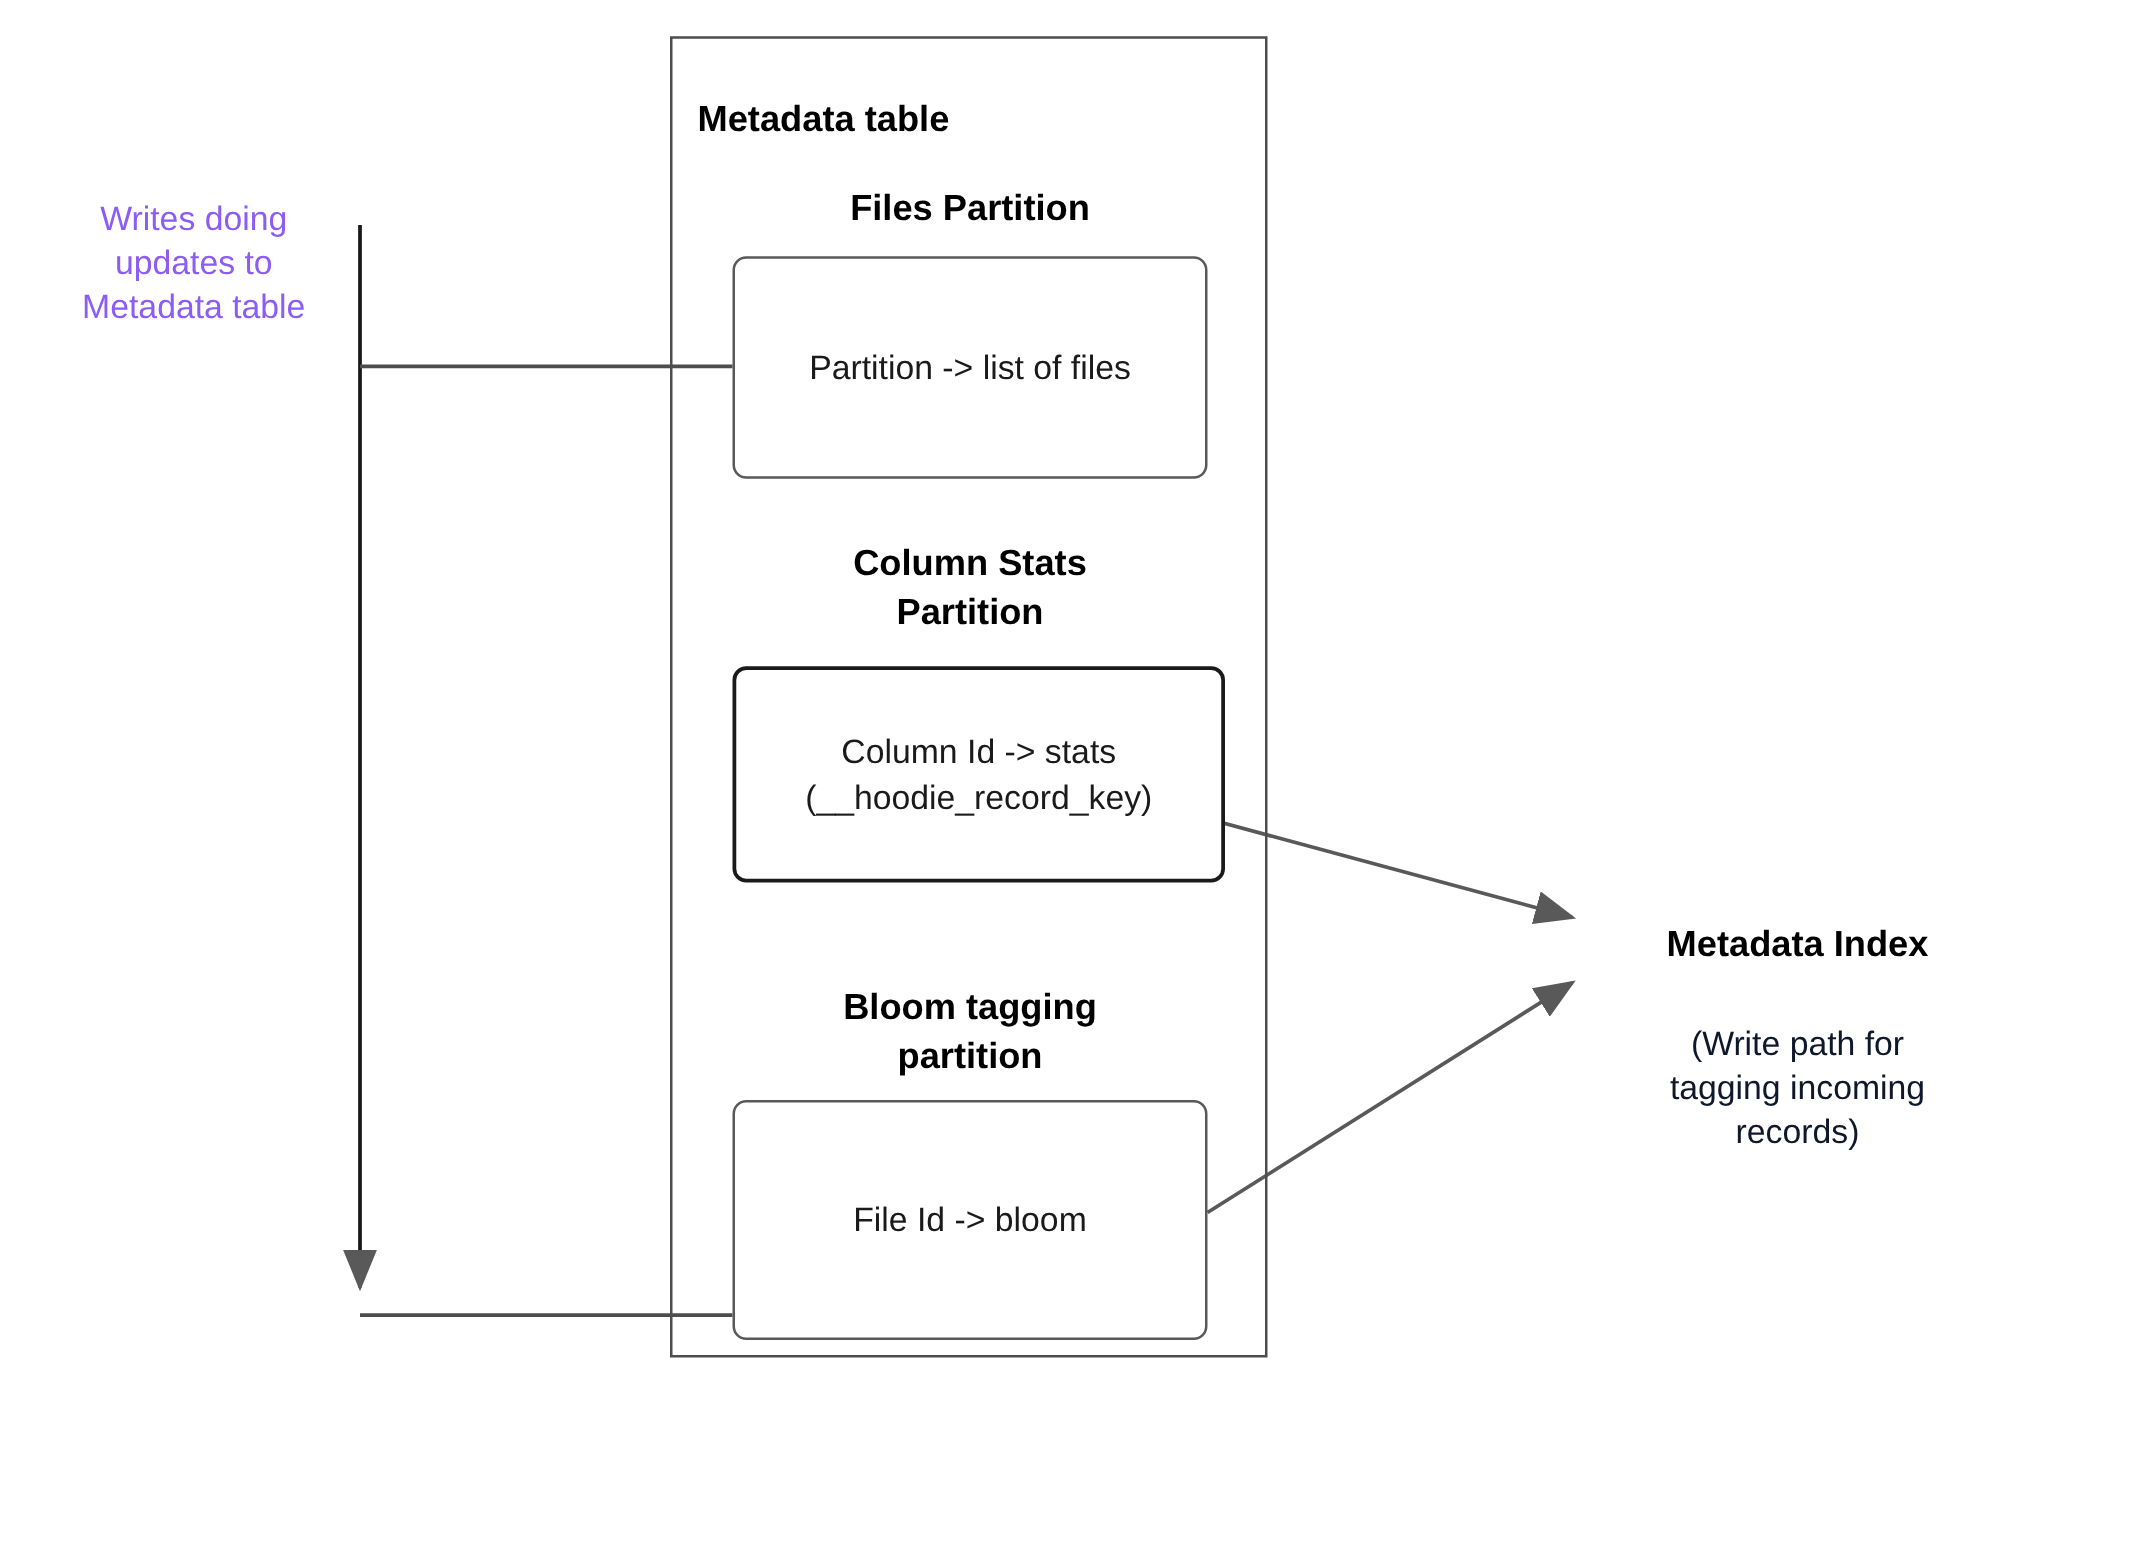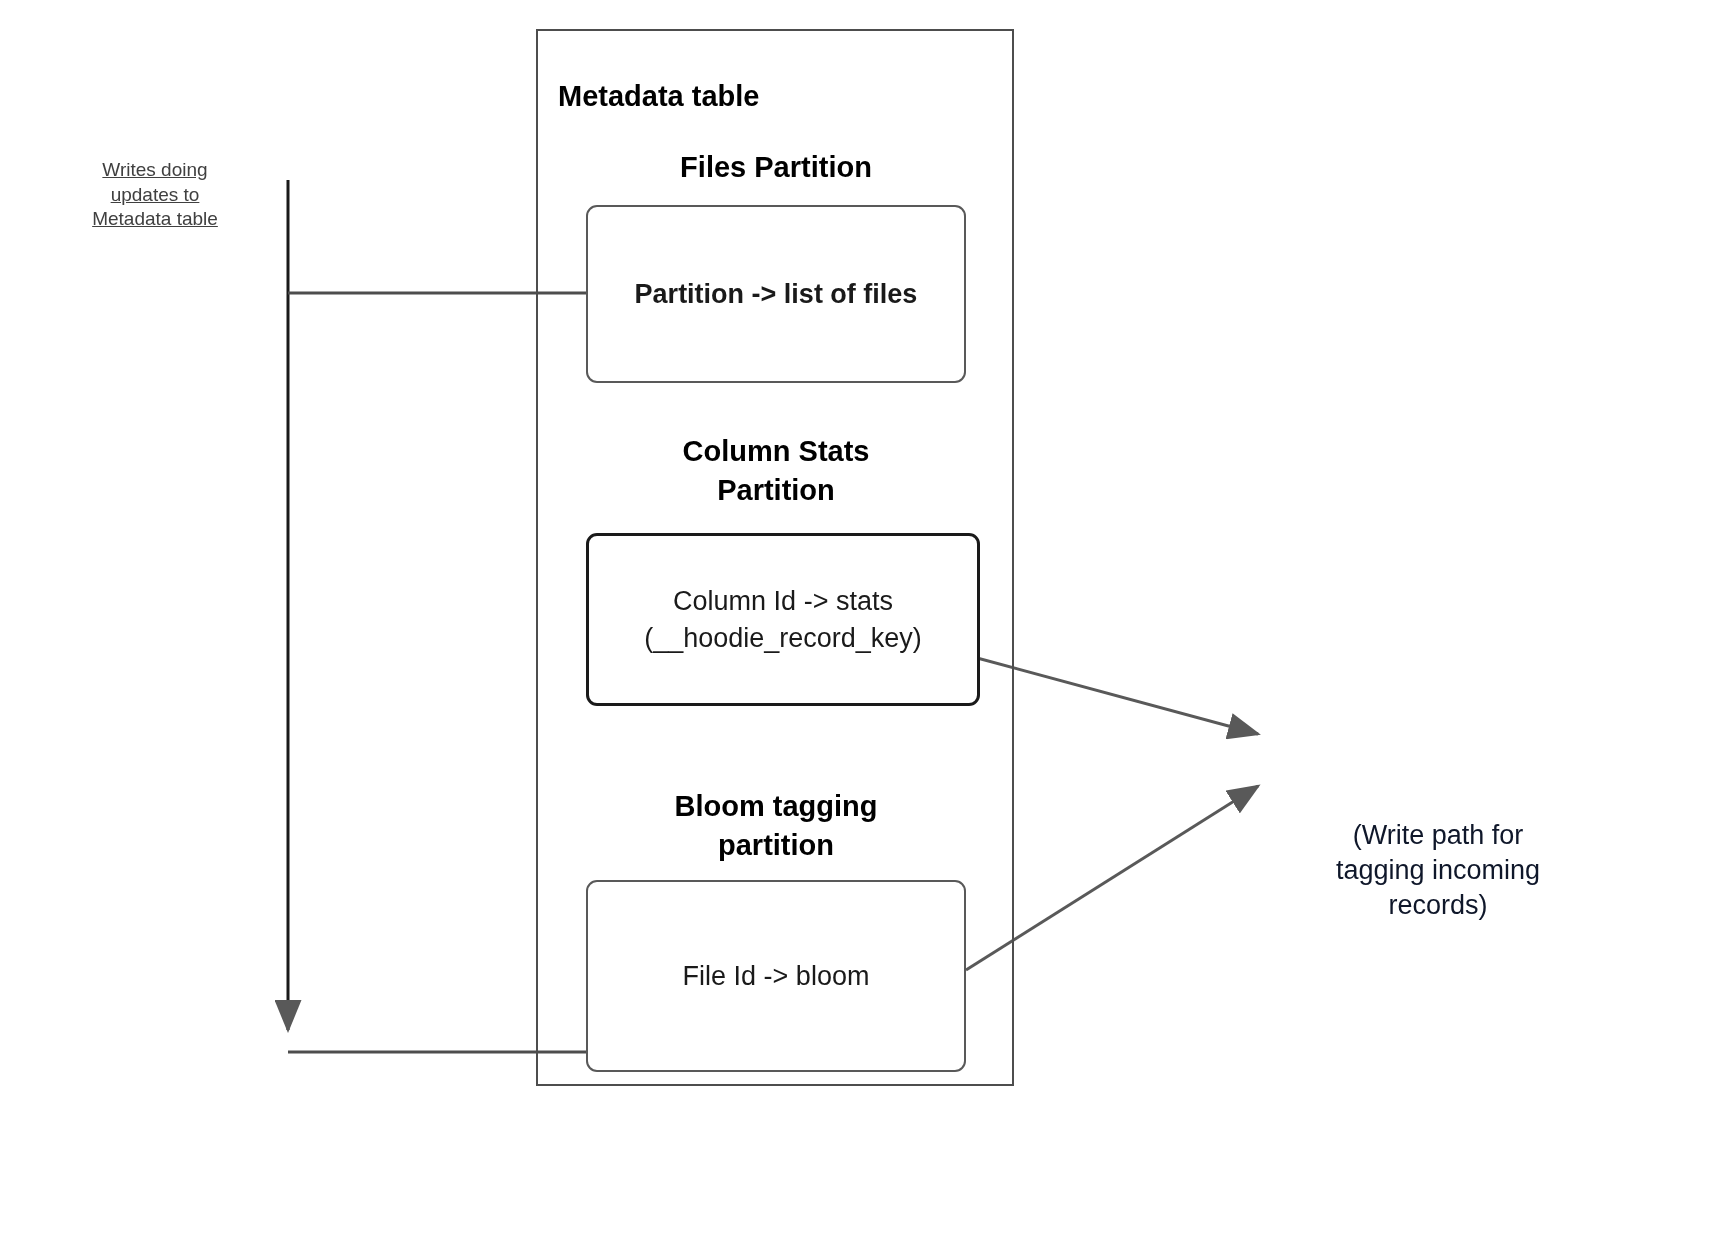--- a/index.html
+++ b/index.html
@@ -31,23 +31,22 @@
     position: absolute;
     text-align: center;
     line-height: 1.30;
     white-space: pre-line;
   }
 
   #writes-label {
     left: 8px;
     top: 158px;
     width: 294px;
-    font-size: 19px;
-    color: #404040;
-    text-decoration: underline;
+    font-size: 27px;
+    color: #8b5cf6;
   }
 
   
   #metadata-table-box {
     position: absolute;
     left: 536px;
     top: 29px;
     width: 478px;
     height: 1057px;
     border: 2.5px solid #4d4d4d;
@@ -92,21 +91,20 @@
   .inner-box .inner-text {
     text-align: center;
     font-size: 27px;
     line-height: 1.36;
     color: #1a1a1a;
     white-space: pre-line;
   }
   #files-box {
     left: 586px; top: 205px; width: 380px; height: 178px;
     border: 2.5px solid #595959;
-    font-weight: bold;
   }
   #colstats-box {
     left: 586px; top: 533px; width: 394px; height: 173px;
     border: 3.5px solid #1a1a1a;
   }
   #bloom-box {
     left: 586px; top: 880px; width: 380px; height: 192px;
     border: 2.5px solid #595959;
   }
 
@@ -178,17 +176,18 @@
     <span class="inner-text">Column Id  -&gt; stats
 (__hoodie_record_key)</span>
   </div>
 
   <div class="partition-heading" id="bloom-partition-heading">Bloom tagging
 partition</div>
   <div class="inner-box" id="bloom-box">
     <span class="inner-text">File Id -&gt; bloom</span>
   </div>
 
+  <div id="metadata-index-title">Metadata Index</div>
   <div id="metadata-index-caption">(Write path for
 tagging incoming
 records)</div>
 
 </div>
 
 </body></html>

